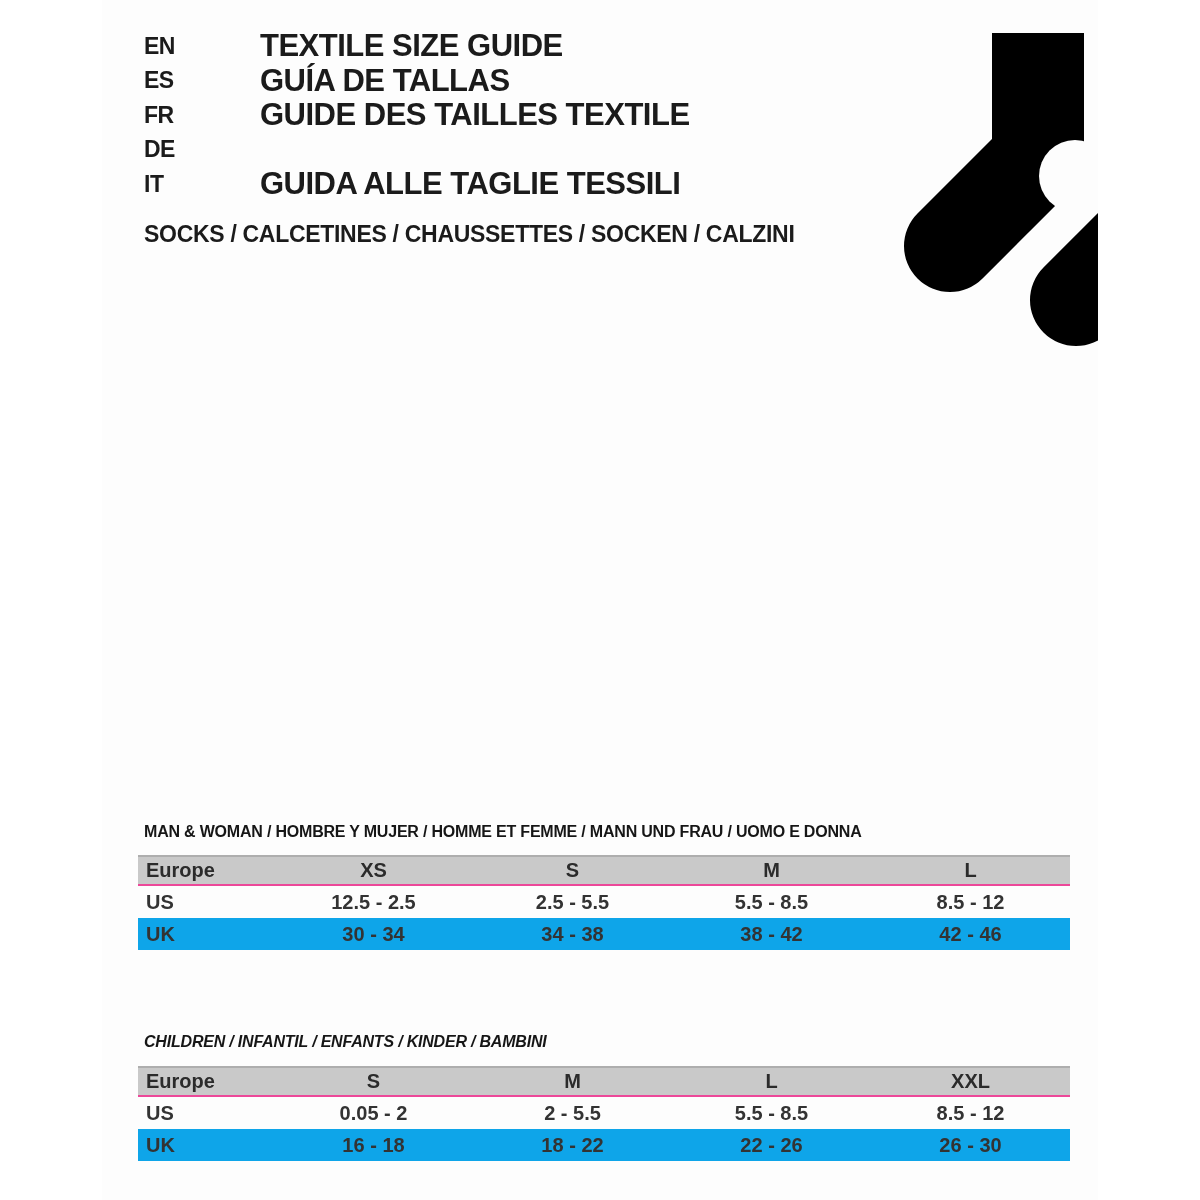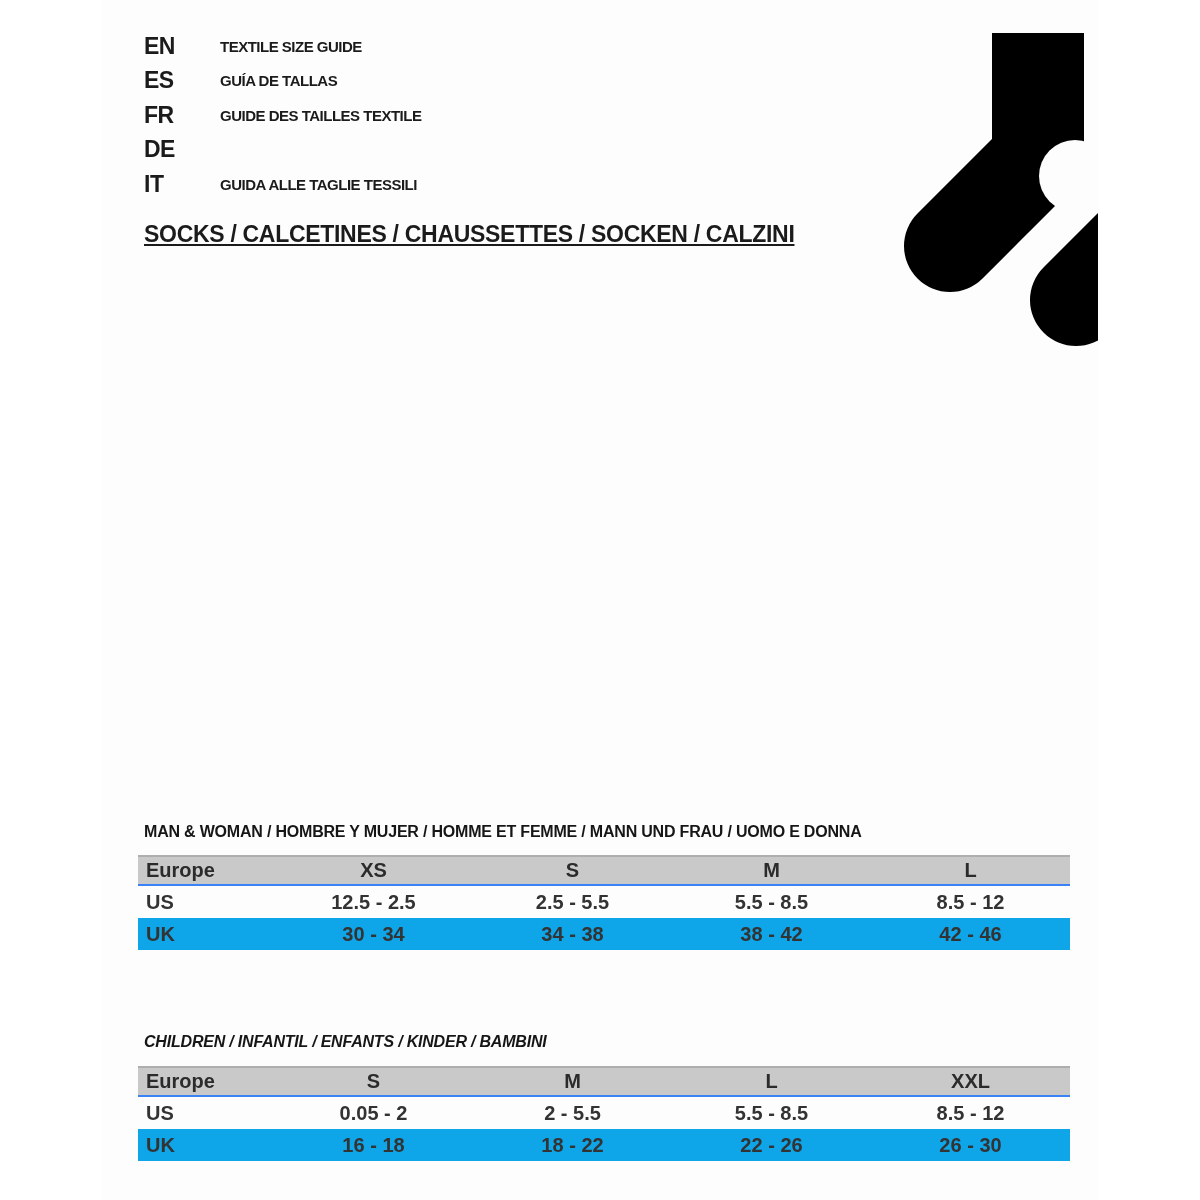--- a/index.html
+++ b/index.html
@@ -6,25 +6,25 @@
   .page{
     position:relative;width:996px;height:1200px;margin:0 auto;
     background:#fdfdfd;overflow:hidden;
     font-family:"Liberation Sans","DejaVu Sans",sans-serif;
     color:#1b1b1b;-webkit-font-smoothing:antialiased;
   }
   
   .lang-block{position:absolute;left:42px;top:29px;}
   .lang-row{display:flex;align-items:center;height:34.5px;}
   .lang-code{width:76px;font-size:23px;font-weight:700;letter-spacing:-0.5px;}
-  .lang-label{font-size:15px;font-weight:700;letter-spacing:-0.5px;white-space:nowrap;}
+  .lang-label{font-size:31px;font-weight:700;letter-spacing:-0.5px;white-space:nowrap;margin-left:40px;}
   
   .category-line{
     position:absolute;left:42px;top:221px;height:27px;line-height:27px;
-    font-size:23px;font-weight:700;letter-spacing:-0.3px;white-space:nowrap;text-decoration:underline;
+    font-size:23px;font-weight:700;letter-spacing:-0.3px;white-space:nowrap;
   }
   
   .socks-svg{position:absolute;left:798px;top:20px;}
   
   .tbl-title{
     position:absolute;left:42px;height:24px;line-height:24px;
     font-size:16px;font-weight:700;letter-spacing:-0.2px;white-space:nowrap;color:#161616;
   }
   .tbl-title.t1{top:820px;}
   .tbl-title.t2{top:1030px;font-style:italic;}
@@ -33,21 +33,21 @@
     border-collapse:separate;border-spacing:0;table-layout:fixed;
     font-size:20px;font-weight:700;
   }
   table.size-table.t1{top:855px;}
   table.size-table.t2{top:1066px;}
   col.c-first{width:136px;}
   col.c-size{width:199px;}
   .size-table th,.size-table td{
     padding:0;text-align:center;font-weight:700;overflow:hidden;white-space:nowrap;
   }
-  .size-table th{height:27px;background:#c9c9c9;border-top:2px solid #aeaeae;border-bottom:2px solid #3b82f6;color:#2b2b2b;}
+  .size-table th{height:27px;background:#c9c9c9;border-top:2px solid #aeaeae;border-bottom:2px solid #ec4899;color:#2b2b2b;}
   .size-table td{height:32px;color:#333333;}
   .size-table .first{text-align:left;padding-left:8px;}
   tr.row-plain td{background:#fdfdfd;margin-left:24px;}
   tr.row-alt td{background:#0ea5e9;}
 </style>
 </head>
 <body>
 
 <div class="page">
 

